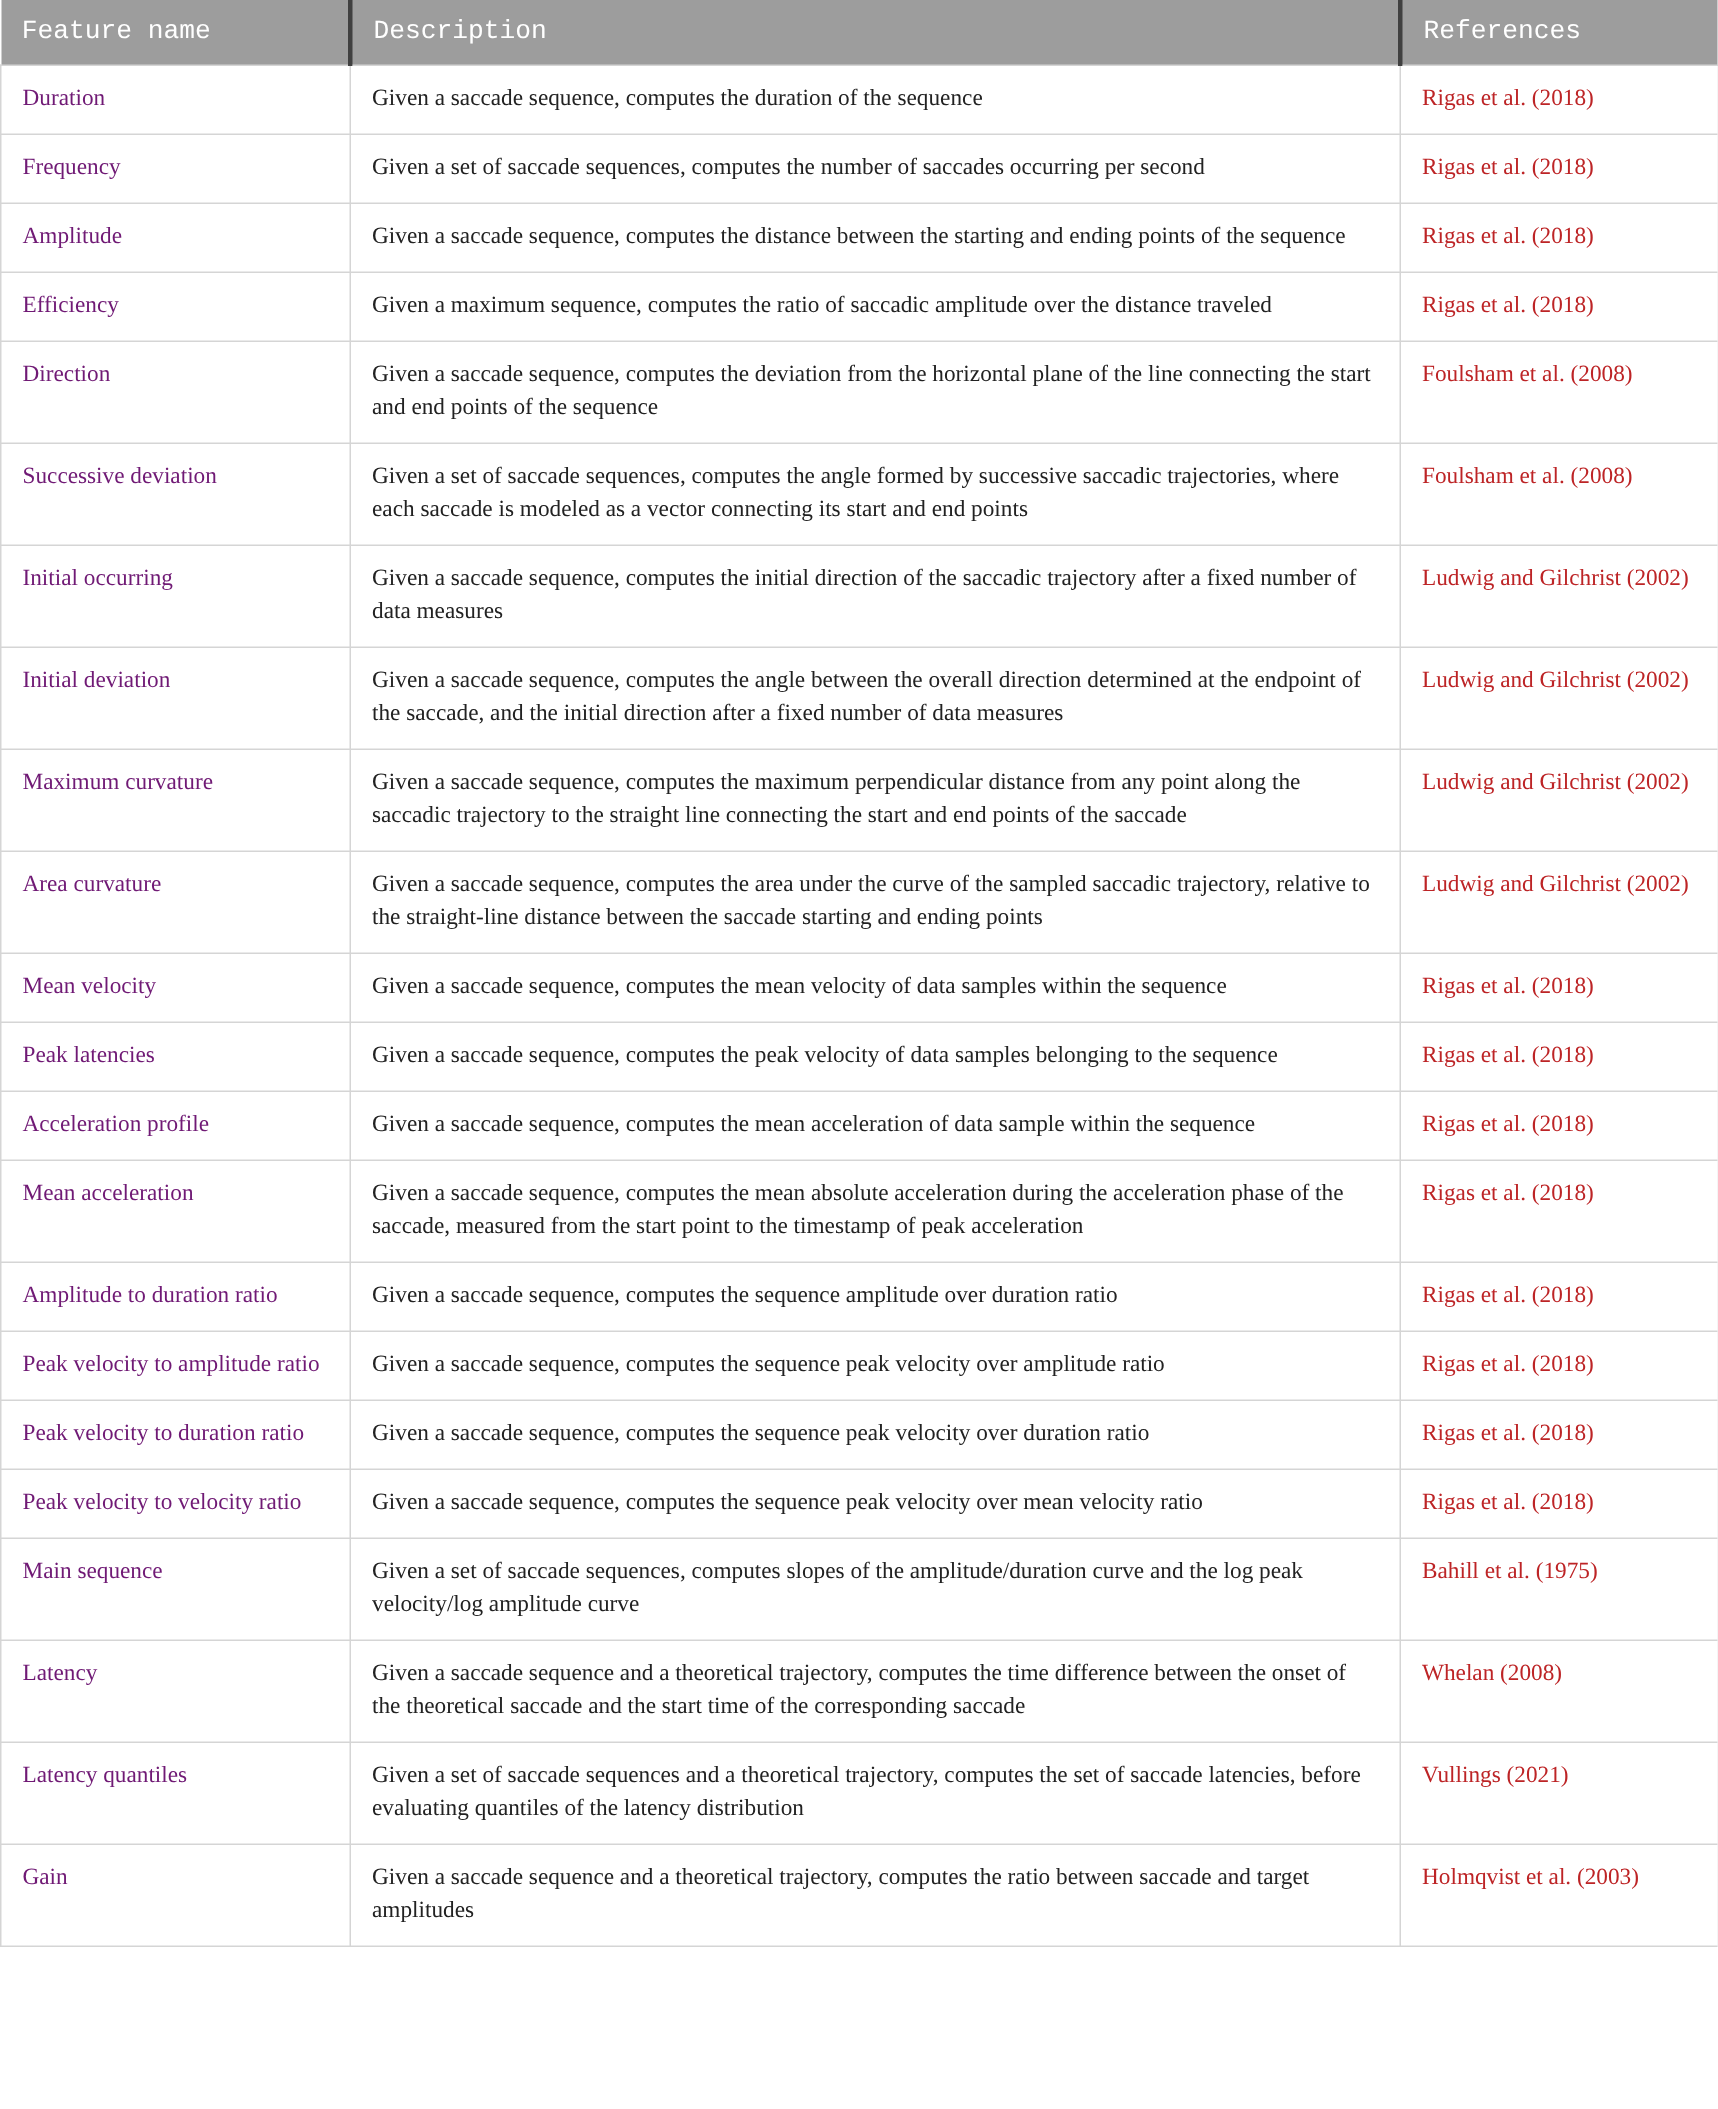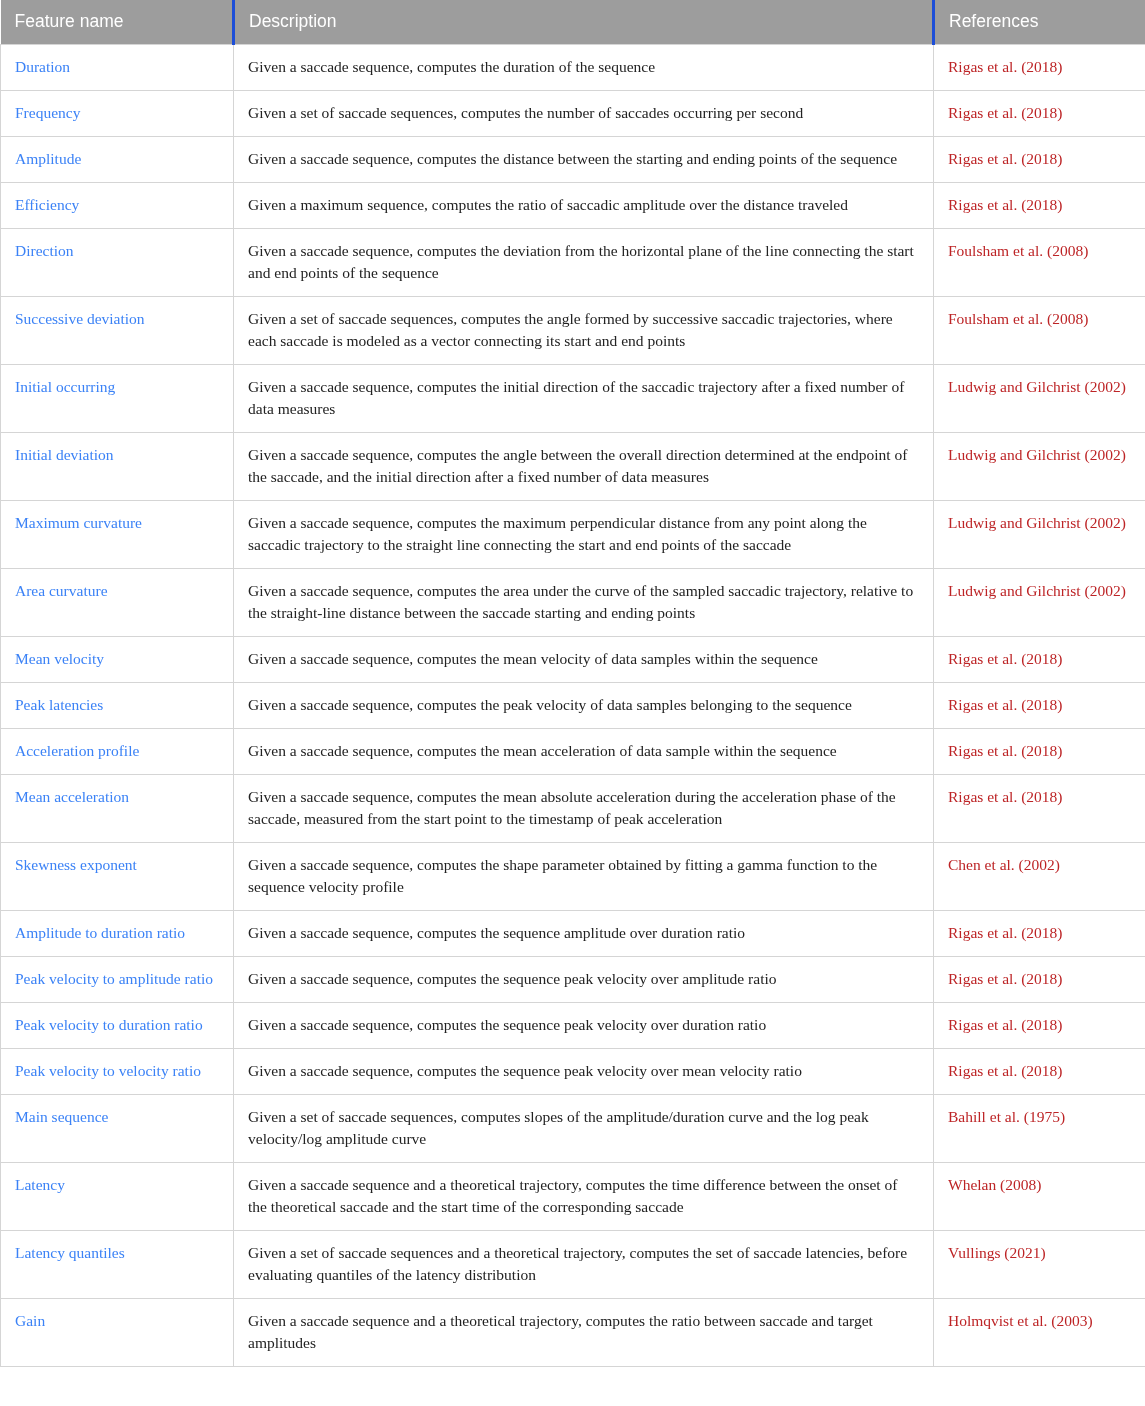--- a/index.html
+++ b/index.html
@@ -22,40 +22,40 @@
   }
   table.features-table {
     width: 1145px;
     border-collapse: collapse;
     table-layout: fixed;
     font-family: "Liberation Serif", serif;
   }
   thead th {
     background: var(--header-bg);
     color: var(--header-text);
-    font-family: Liberation Sans, sans-serif;
+    font-family: Liberation Mono, monospace;
     font-weight: 400;
     font-size: 17.5px;
     text-align: left;
     padding: 11px 14px 12px 14px;
     border: none;
   }
   thead th + th {
-    border-left: 3px solid #1d4ed8;
+    border-left: 3px solid #404040;
   }
   tbody td {
     border: 1px solid var(--row-border);
     vertical-align: top;
     padding: 11px 14px 12px 14px;
     font-size: 15.5px;
     line-height: 22px;
     color: var(--body-text);
   }
   td.feature-cell {
-    color: #3b82f6;
+    color: #701a75;
   }
   td.reference-cell .ref-link {
     color: var(--reference-red);
     cursor: pointer;
     margin-top: 25px;
   }
 </style>
 </head>
 <body>
 
@@ -138,25 +138,20 @@
           <td class="feature-cell">Acceleration profile</td>
           <td class="description-cell">Given a saccade sequence, computes the mean acceleration of data sample within the sequence</td>
           <td class="reference-cell"><span class="ref-link">Rigas et al. (2018)</span></td>
         </tr>
         <tr>
           <td class="feature-cell">Mean acceleration</td>
           <td class="description-cell">Given a saccade sequence, computes the mean absolute acceleration during the acceleration phase of the saccade, measured from the start point to the timestamp of peak acceleration</td>
           <td class="reference-cell"><span class="ref-link">Rigas et al. (2018)</span></td>
         </tr>
         <tr>
-          <td class="feature-cell">Skewness exponent</td>
-          <td class="description-cell">Given a saccade sequence, computes the shape parameter obtained by fitting a gamma function to the sequence velocity profile</td>
-          <td class="reference-cell"><span class="ref-link">Chen et al. (2002)</span></td>
-        </tr>
-        <tr>
           <td class="feature-cell">Amplitude to duration ratio</td>
           <td class="description-cell">Given a saccade sequence, computes the sequence amplitude over duration ratio</td>
           <td class="reference-cell"><span class="ref-link">Rigas et al. (2018)</span></td>
         </tr>
         <tr>
           <td class="feature-cell">Peak velocity to amplitude ratio</td>
           <td class="description-cell">Given a saccade sequence, computes the sequence peak velocity over amplitude ratio</td>
           <td class="reference-cell"><span class="ref-link">Rigas et al. (2018)</span></td>
         </tr>
         <tr>

